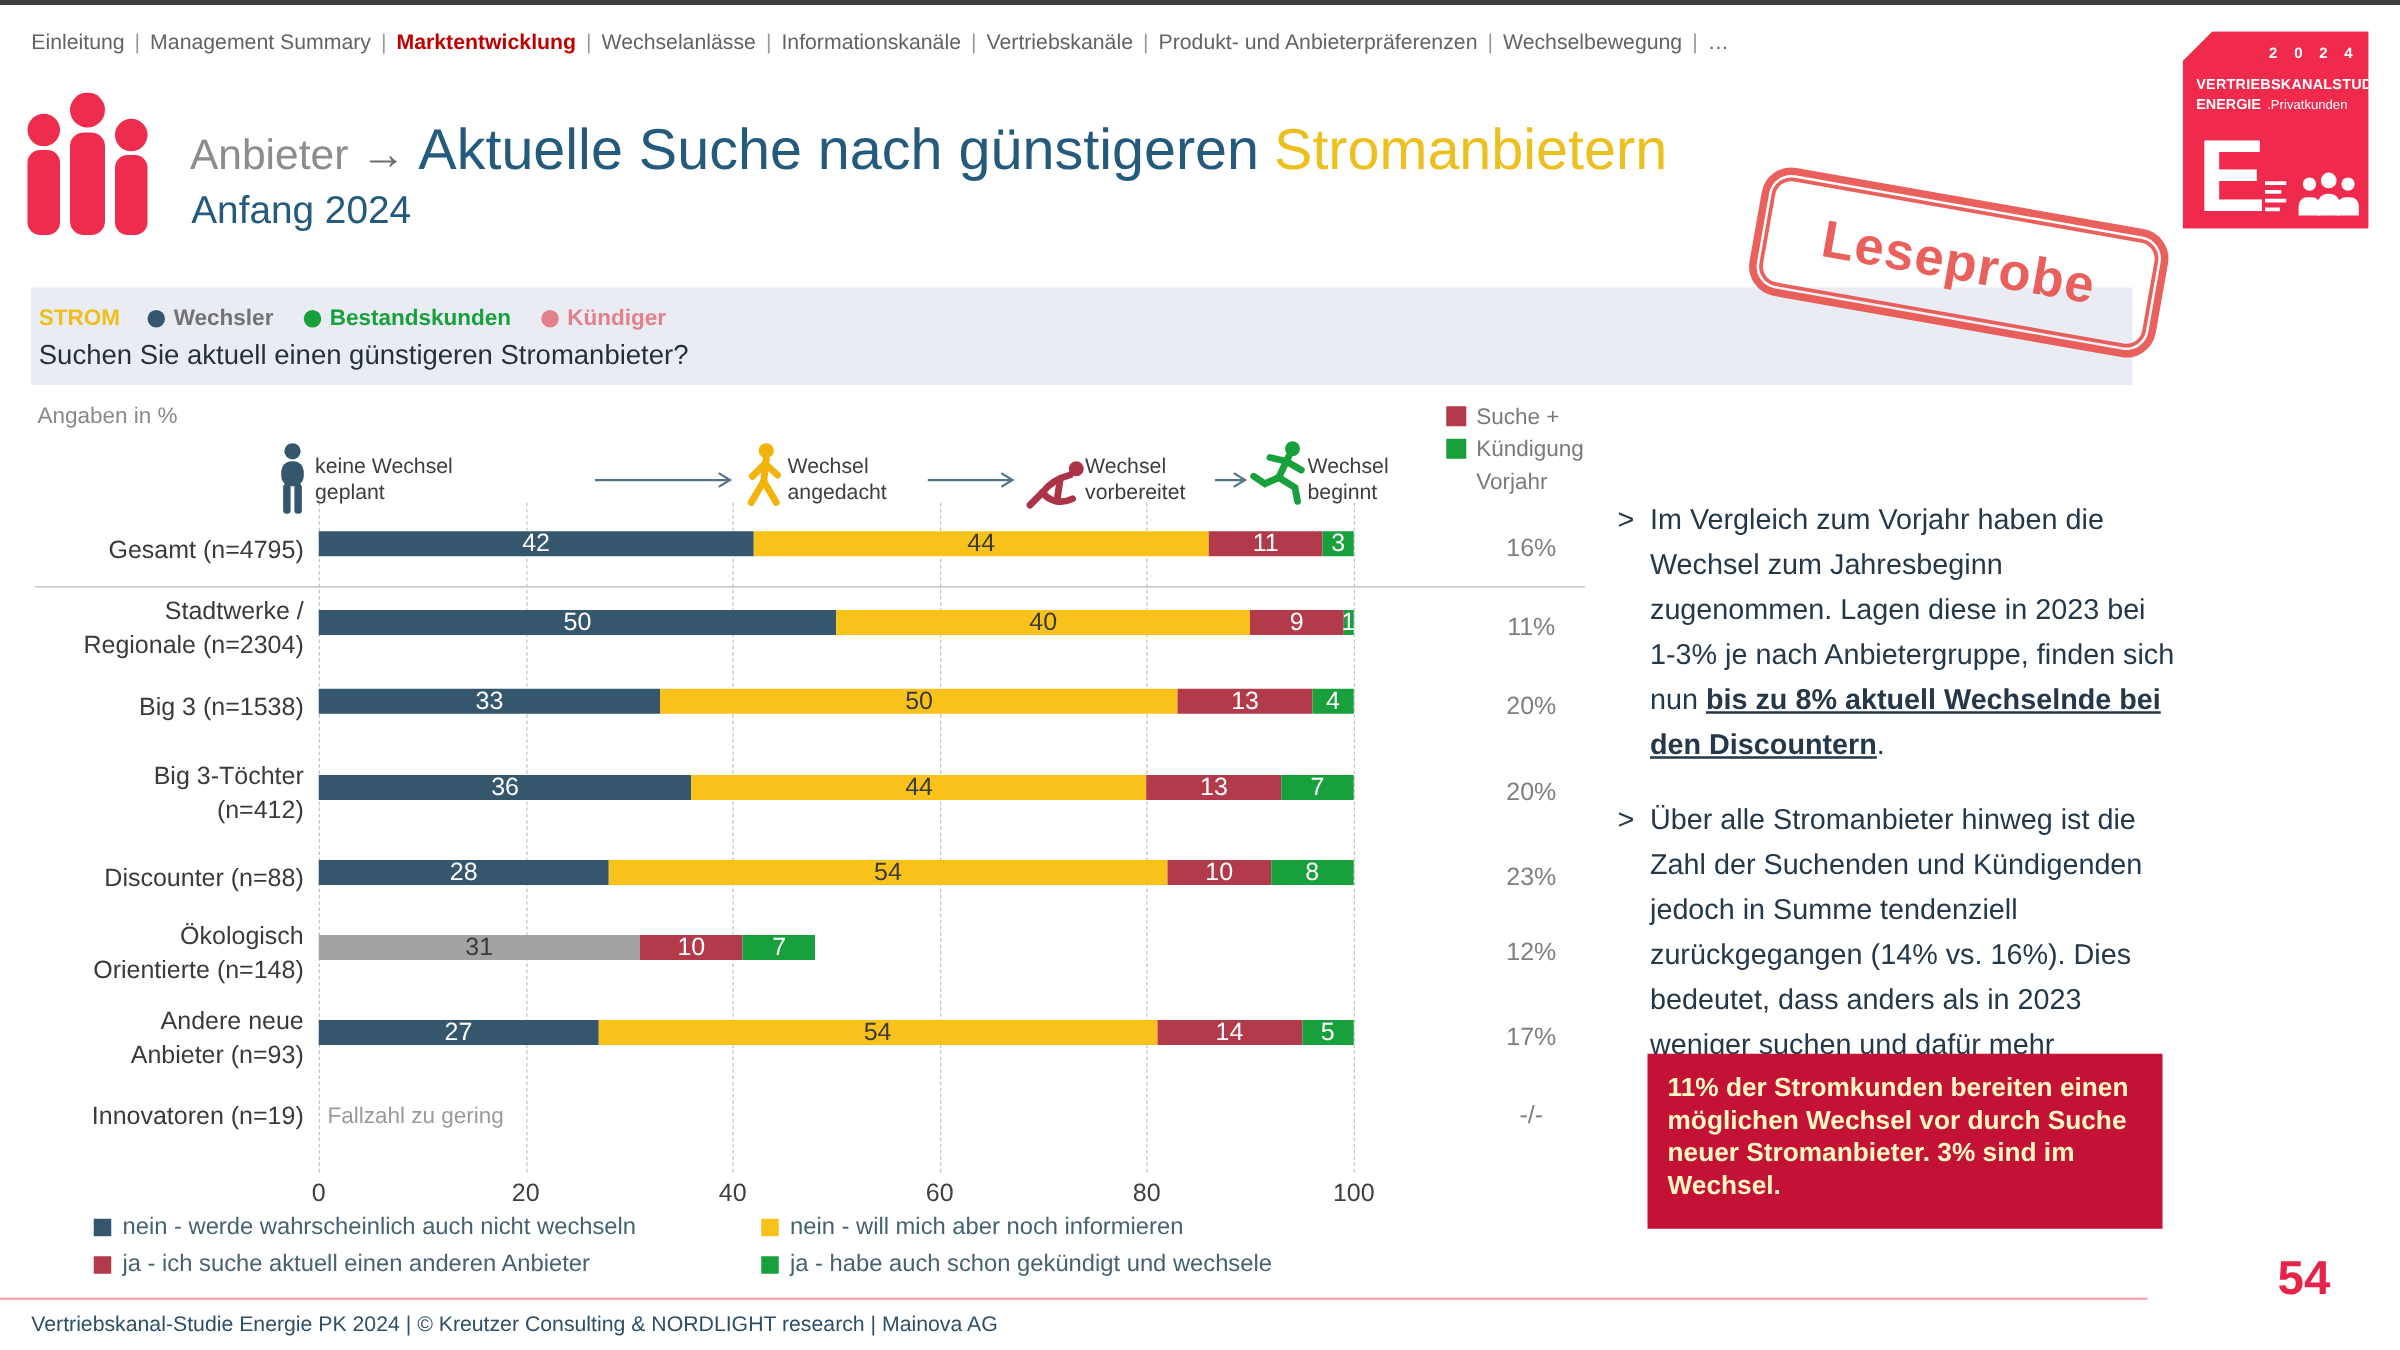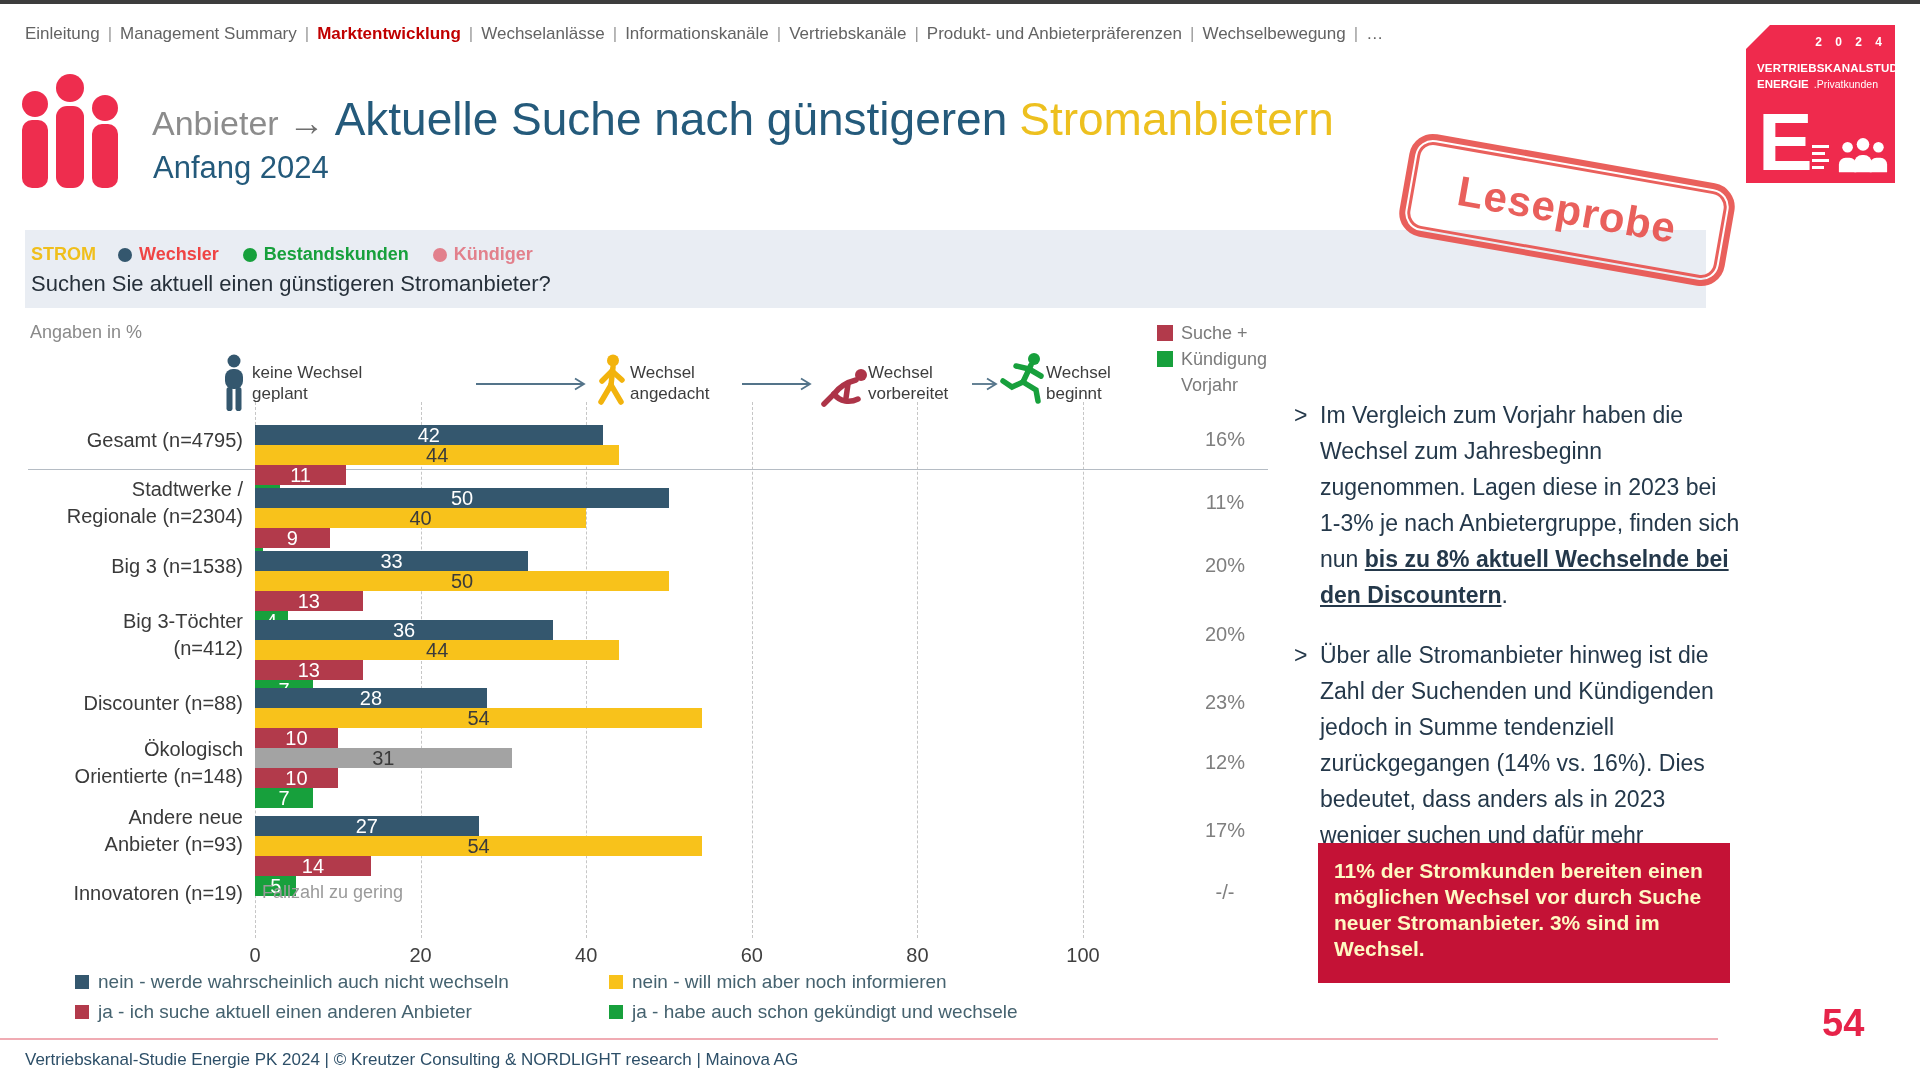--- a/index.html
+++ b/index.html
@@ -47,21 +47,21 @@
   .topic-label{margin-right:22px;}
   .topic-group{display:flex;align-items:center;margin-right:24px;}
   .topic-dot{width:14px;height:14px;border-radius:50%;margin-right:7px;}
   .question{position:absolute;left:31px;top:271px;font-size:22px;color:#26303a;}
   .units{position:absolute;left:30px;top:322px;font-size:18px;color:#8a8a8a;}
 
   
   .gridline{position:absolute;top:402px;height:536px;width:0;border-left:1px dashed #c6c6c6;}
   .sep-line{position:absolute;left:28px;top:469px;width:1240px;border-top:1px solid #b5bcc4;}
   .row-label{position:absolute;left:25px;width:218px;text-align:right;font-size:20px;color:#3a3a3a;line-height:27px;}
-  .bar{position:absolute;left:255px;height:20px;display:flex;flex-direction:column;}
+  .bar{position:absolute;left:255px;height:20px;display:flex;}
   .seg{height:100%;display:flex;align-items:center;justify-content:center;font-size:20px;overflow:visible;}
   .priorval{position:absolute;left:1185px;width:80px;text-align:center;font-size:20px;color:#7f7f7f;}
   .nodata{position:absolute;left:262px;font-size:18px;color:#9a9a9a;}
   .tick{position:absolute;top:944px;transform:translateX(-50%);font-size:20px;color:#3f3f3f;}
   .stage-icon{position:absolute;}
   .stage-label{position:absolute;font-size:17px;color:#3d3d3d;line-height:21px;white-space:nowrap;}
   .stage-arrow{position:absolute;}
 
   
   .py-header{position:absolute;left:1157px;top:320px;font-size:18px;color:#7a7a7a;}
@@ -135,21 +135,21 @@
   <div class="title-line">
     <span class="t-prefix">Anbieter</span><span class="t-arrow">→</span><span class="t-main">Aktuelle Suche nach günstigeren</span><span class="t-accent">Stromanbietern</span>
   </div>
   <div class="subtitle">Anfang 2024</div>
 
   <div class="band"></div>
   <div class="topic" id="topicbar">
       <span class="topic-label" style="color: rgb(240, 191, 28);">STROM</span>
       <span class="topic-group">
         <span class="topic-dot" style="background: rgb(52, 87, 110);"></span>
-        <span style="color: #ef4444;">Wechsler</span>
+        <span style="color: #737373;">Wechsler</span>
       </span>
       <span class="topic-group">
         <span class="topic-dot" style="background: rgb(23, 160, 60);"></span>
         <span style="color: rgb(23, 160, 60);">Bestandskunden</span>
       </span>
       <span class="topic-group">
         <span class="topic-dot" style="background: rgb(226, 128, 140);"></span>
         <span style="color: rgb(226, 128, 140);">Kündiger</span>
       </span>
     </div>

